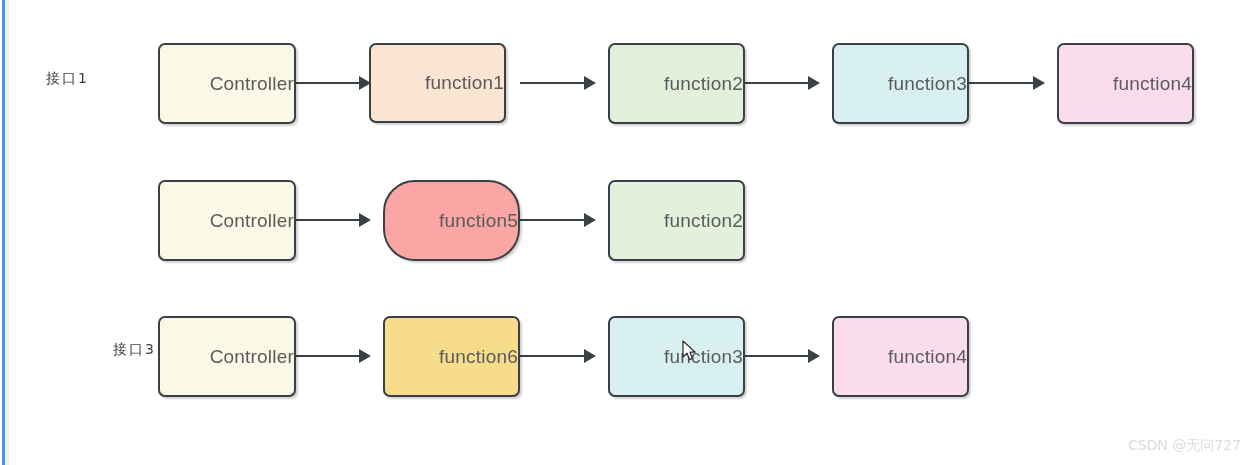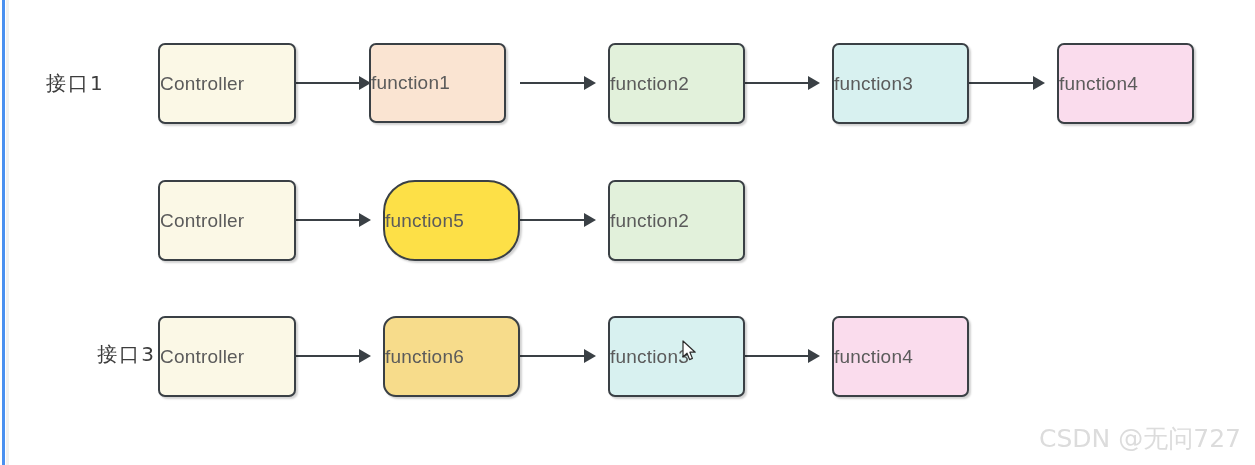--- a/index.html
+++ b/index.html
@@ -37,35 +37,35 @@
     position: absolute;
     left: 0;
     width: 1255px;
     height: 140px;
   }
   .row-label {
     position: absolute;
     left: 46px;
     width: 110px;
     text-align: left;
-    font-size: 20px;
+    font-size: 14px;
     color: #3c3c3c;
     letter-spacing: 2px;
     font-family: "DejaVu Sans", "Liberation Sans", sans-serif;
     white-space: nowrap;
   }
 
   .node {
     position: absolute;
     box-sizing: border-box;
     border: 2px solid #3a4045;
     border-radius: 7px;
     display: flex;
     align-items: center;
-    justify-content: flex-start;
+    justify-content: flex-end;
     font-size: 19px;
     color: #5b5b5b;
     letter-spacing: 0.2px;
     box-shadow: 2px 2px 2px rgba(0,0,0,0.18);
     font-family: "Liberation Sans", "DejaVu Sans", sans-serif;
     white-space: nowrap;
   }
 
   .edge {
     position: absolute;
@@ -78,21 +78,21 @@
     height: 0;
     border-top: 7px solid transparent;
     border-bottom: 7px solid transparent;
     border-left: 12px solid #3a4045;
   }
 
   .watermark {
     position: absolute;
     right: 14px;
     bottom: 10px;
-    font-size: 25px;
+    font-size: 14px;
     color: #dcdcdc;
     font-family: "DejaVu Sans", "Liberation Sans", sans-serif;
     white-space: nowrap;
   }
 
   .cursor {
     position: absolute;
     width: 16px;
     height: 22px;
     pointer-events: none;
@@ -134,39 +134,39 @@
         </div>
       </div>
       <div class="row" style="top: 155px;">
         <div class="edge" style="left: 296px; top: 64px; width: 64px;"></div>
         <div class="edge-head" style="left: 359px; top: 58px;"></div>
         <div class="edge" style="left: 520px; top: 64px; width: 65px;"></div>
         <div class="edge-head" style="left: 584px; top: 58px;"></div>
         <div class="node" style="left: 158px; top: 25px; width: 138px; height: 81px; background: rgb(251, 248, 230);">
           <span>Controller</span>
         </div>
-        <div class="node" style="left: 383px; top: 25px; width: 137px; height: 81px; background: #fde047; border-radius: 32px;">
+        <div class="node" style="left: 383px; top: 25px; width: 137px; height: 81px; background: #fca5a5; border-radius: 32px;">
           <span>function5</span>
         </div>
         <div class="node" style="left: 608px; top: 25px; width: 137px; height: 81px; background: rgb(226, 241, 219);">
           <span>function2</span>
         </div>
       </div>
       <div class="row" style="top: 292px;">
         <div class="row-label" style="top: 49px; text-align: right;">接口3</div>
         <div class="edge" style="left: 296px; top: 63px; width: 64px;"></div>
         <div class="edge-head" style="left: 359px; top: 57px;"></div>
         <div class="edge" style="left: 520px; top: 63px; width: 65px;"></div>
         <div class="edge-head" style="left: 584px; top: 57px;"></div>
         <div class="edge" style="left: 745px; top: 63px; width: 64px;"></div>
         <div class="edge-head" style="left: 808px; top: 57px;"></div>
         <div class="node" style="left: 158px; top: 24px; width: 138px; height: 81px; background: rgb(251, 248, 230);">
           <span>Controller</span>
         </div>
-        <div class="node" style="left: 383px; top: 24px; width: 137px; height: 81px; background: rgb(247, 220, 139); border-radius: 13px;">
+        <div class="node" style="left: 383px; top: 24px; width: 137px; height: 81px; background: rgb(247, 220, 139);">
           <span>function6</span>
         </div>
         <div class="node" style="left: 608px; top: 24px; width: 137px; height: 81px; background: rgb(216, 241, 240);">
           <span>function3</span>
         </div>
         <div class="node" style="left: 832px; top: 24px; width: 137px; height: 81px; background: rgb(250, 220, 237);">
           <span>function4</span>
         </div>
       </div>
     </div>

